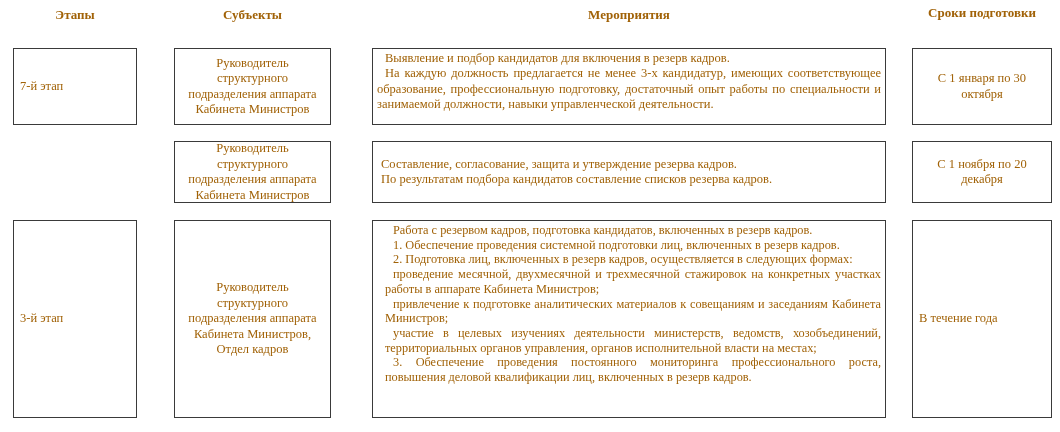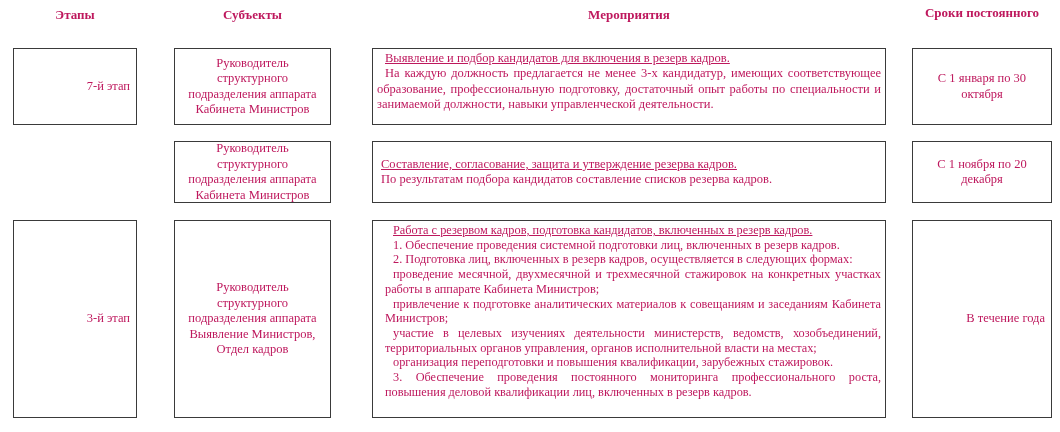--- a/index.html
+++ b/index.html
@@ -6,42 +6,42 @@
     margin: 0;
     padding: 0;
     background: #ffffff;
   }
   .page {
     position: relative;
     width: 1060px;
     height: 432px;
     background: #ffffff;
     font-family: "Liberation Serif", "DejaVu Serif", serif;
-    color: #be185d;
+    color: #a16207;
     overflow: hidden;
   }
   .col-header {
     position: absolute;
     font-weight: bold;
     font-size: 13px;
     line-height: 15px;
     text-align: center;
   }
   .box {
     position: absolute;
     border: 1px solid #3a3a3a;
     background: #ffffff;
     box-sizing: border-box;
     overflow: hidden;
     font-size: 12.5px;
   }
   .center-cell {
     display: flex;
     align-items: center;
-    justify-content: flex-end;
+    justify-content: flex-start;
     text-align: center;
     padding: 16px 6px;
     line-height: 15.5px;
   }
   .activity-cell {
     padding: 2px 4px 2px 4px;
     text-align: justify;
     line-height: 15.3px;
   }
   .activity-cell.middle {
@@ -57,41 +57,40 @@
     padding-left: 12px;
   }
   .activity-cell p {
     margin: 0;
     text-indent: 8px;
   }
   .activity-cell p.flush {
     text-indent: 0;
   }
   .activity-title {
-    text-decoration: underline;
   }
   
   .c1 { left: 13px;  width: 124px; }
   .c2 { left: 174px; width: 157px; }
   .c3 { left: 372px; width: 514px; }
   .c4 { left: 912px; width: 140px; font-family: Liberation Serif, serif; }
   
   .r1 { top: 48px;  height: 77px; }
   .r2 { top: 141px; height: 62px; }
   .r3 { top: 220px; height: 198px; }
 </style>
 </head>
 <body>
 
 <div class="page">
 
   <div class="col-header c1" style="top:7px;">Этапы</div>
   <div class="col-header c2" style="top:7px;">Субъекты</div>
   <div class="col-header c3" style="top:7px;">Мероприятия</div>
-  <div class="col-header" style="top:5px; left:922px; width:120px;">Сроки постоянного</div>
+  <div class="col-header" style="top:5px; left:922px; width:120px;">Сроки подготовки</div>
 
   <div class="box center-cell c1 r1">
     <span>7-й этап</span>
   </div>
   <div class="box center-cell c2 r1">
     <span>Руководитель структурного подразделения аппарата Кабинета Министров</span>
   </div>
   <div class="box activity-cell c3 r1">
     <p class="activity-title">Выявление и подбор кандидатов для включения в резерв кадров.</p>
     <p>На каждую должность предлагается не менее 3-х кандидатур, имеющих соответствующее образование, профессиональную подготовку, достаточный опыт работы по специальности и занимаемой должности, навыки управленческой деятельности.</p>
@@ -108,29 +107,28 @@
     <p class="flush">По результатам подбора кандидатов составление списков резерва кадров.</p>
   </div>
   <div class="box center-cell c4 r2">
     <span>С 1 ноября по 20 декабря</span>
   </div>
 
   <div class="box center-cell c1 r3">
     <span>3-й этап</span>
   </div>
   <div class="box center-cell c2 r3">
-    <span>Руководитель структурного подразделения аппарата Выявление Министров, Отдел кадров</span>
+    <span>Руководитель структурного подразделения аппарата Кабинета Министров, Отдел кадров</span>
   </div>
   <div class="box activity-cell tight c3 r3">
     <p class="activity-title">Работа с резервом кадров, подготовка кандидатов, включенных в резерв кадров.</p>
     <p>1. Обеспечение проведения системной подготовки лиц, включенных в резерв кадров.</p>
     <p>2. Подготовка лиц, включенных в резерв кадров, осуществляется в следующих формах:</p>
     <p>проведение месячной, двухмесячной и трехмесячной стажировок на конкретных участках работы в аппарате Кабинета Министров;</p>
     <p>привлечение к подготовке аналитических материалов к совещаниям и заседаниям Кабинета Министров;</p>
     <p>участие в целевых изучениях деятельности министерств, ведомств, хозобъединений, территориальных органов управления, органов исполнительной власти на местах;</p>
-    <p>организация переподготовки и повышения квалификации, зарубежных стажировок.</p>
     <p>3. Обеспечение проведения постоянного мониторинга профессионального роста, повышения деловой квалификации лиц, включенных в резерв кадров.</p>
   </div>
   <div class="box center-cell c4 r3">
     <span>В течение года</span>
   </div>
 
 </div>
 
 </body></html>

